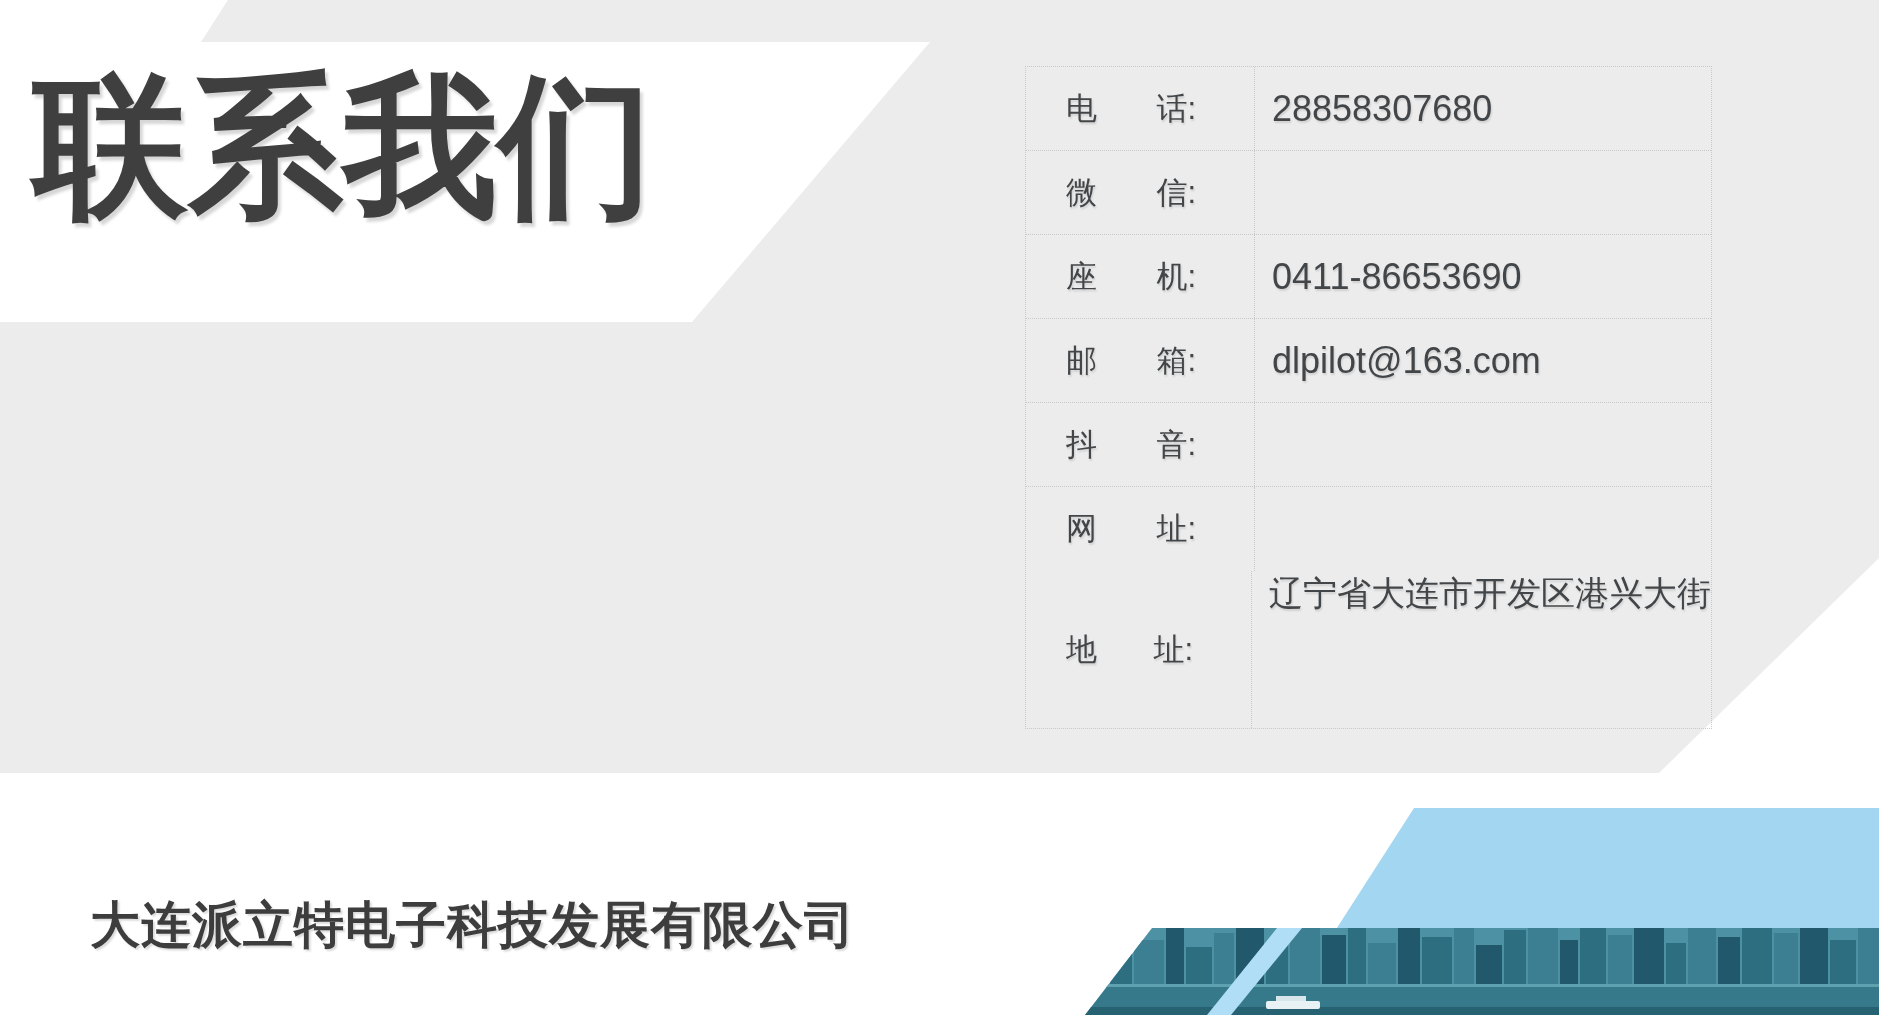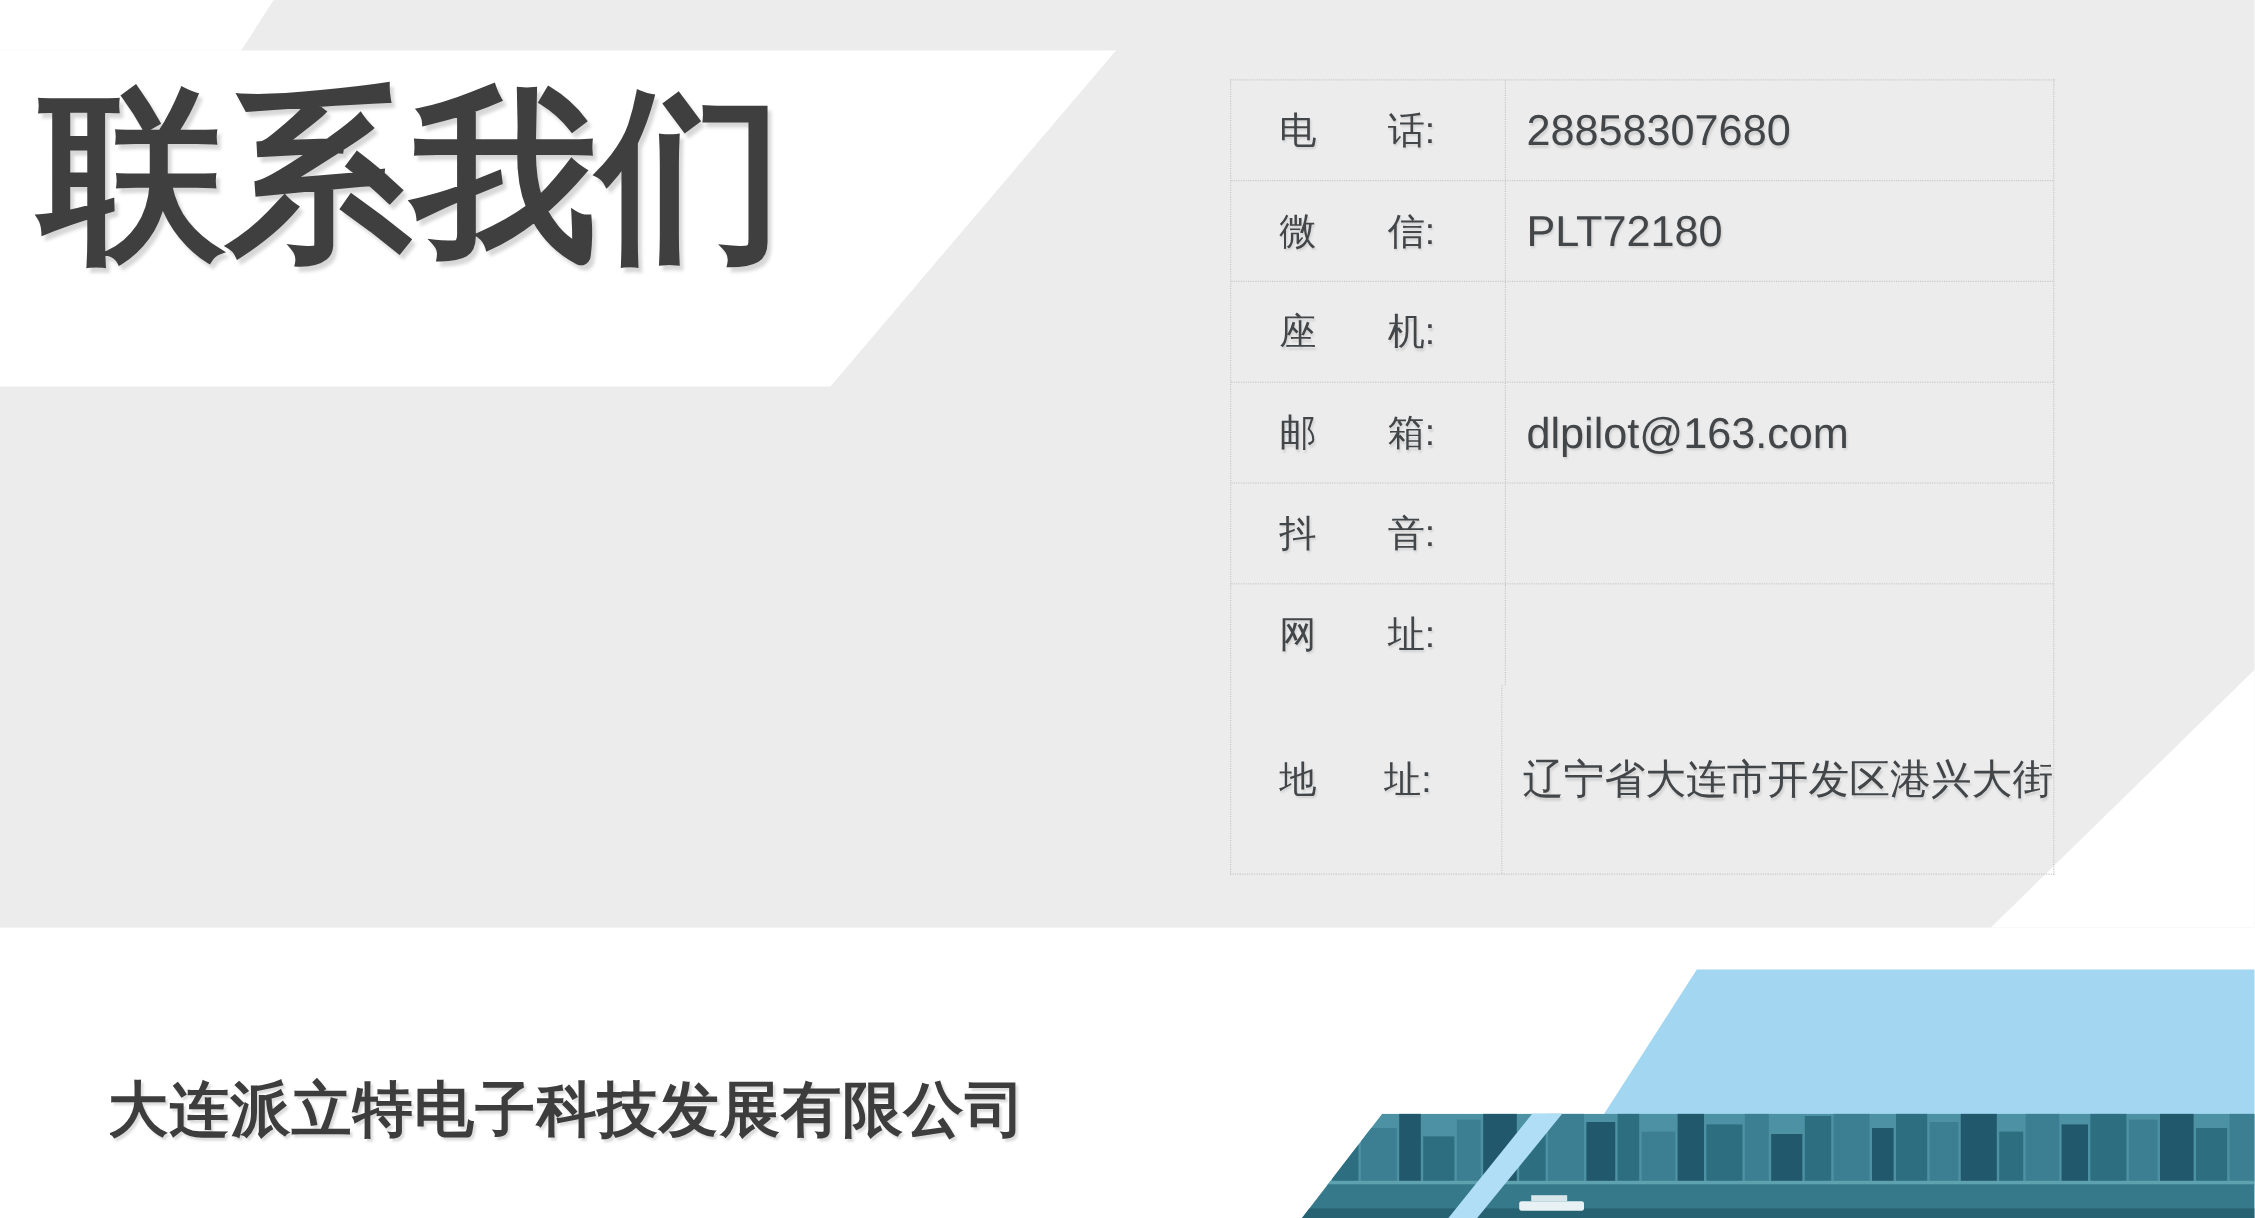--- a/index.html
+++ b/index.html
@@ -33,21 +33,21 @@
   .ct-row{display:flex;height:84px;border-bottom:1px dotted var(--border-dot);box-sizing:border-box;}
   .ct-row:last-child{border-bottom:none;}
   .ct-row.address{height:157px;}
   .ct-label{
     width:229px;box-sizing:border-box;border-right:1px dotted var(--border-dot);
     display:flex;align-items:center;padding:0 58px 0 40px;
     font-size:31px;
   }
   .ct-label-inner{flex:1;display:flex;justify-content:space-between;align-items:center;}
   .ct-value{flex:1;display:flex;align-items:center;padding-left:17px;box-sizing:border-box;}
-  .ct-value.multiline{flex-direction:column;align-items:flex-start;justify-content:center;gap:34px;font-size:34px;}
+  .ct-value.multiline{flex-direction:row;align-items:flex-start;justify-content:center;gap:34px;font-size:34px;}
   .ct-value .line{white-space:nowrap;}
 
   .company-name{
     position:absolute;left:42px;top:892px;
     font-size:50px;font-weight:800;letter-spacing:1px;color:#3d3d3d;white-space:nowrap;
     text-shadow:2px 2px 2px rgba(0,0,0,0.14);
     margin-left:48px;
   }
 </style>
 </head>
@@ -129,29 +129,29 @@
           </div>
           <div class="ct-value">28858307680</div>
         </div>
         <div class="ct-row">
           <div class="ct-label">
             <div class="ct-label-inner">
               <span>微</span>
               <span>信:</span>
             </div>
           </div>
-          <div class="ct-value">PLT72180</div>
         </div>
         <div class="ct-row">
           <div class="ct-label">
             <div class="ct-label-inner">
               <span>座</span>
               <span>机:</span>
             </div>
           </div>
+          <div class="ct-value">0411-86653690</div>
         </div>
         <div class="ct-row">
           <div class="ct-label">
             <div class="ct-label-inner">
               <span>邮</span>
               <span>箱:</span>
             </div>
           </div>
           <div class="ct-value">dlpilot@163.com</div>
         </div>

